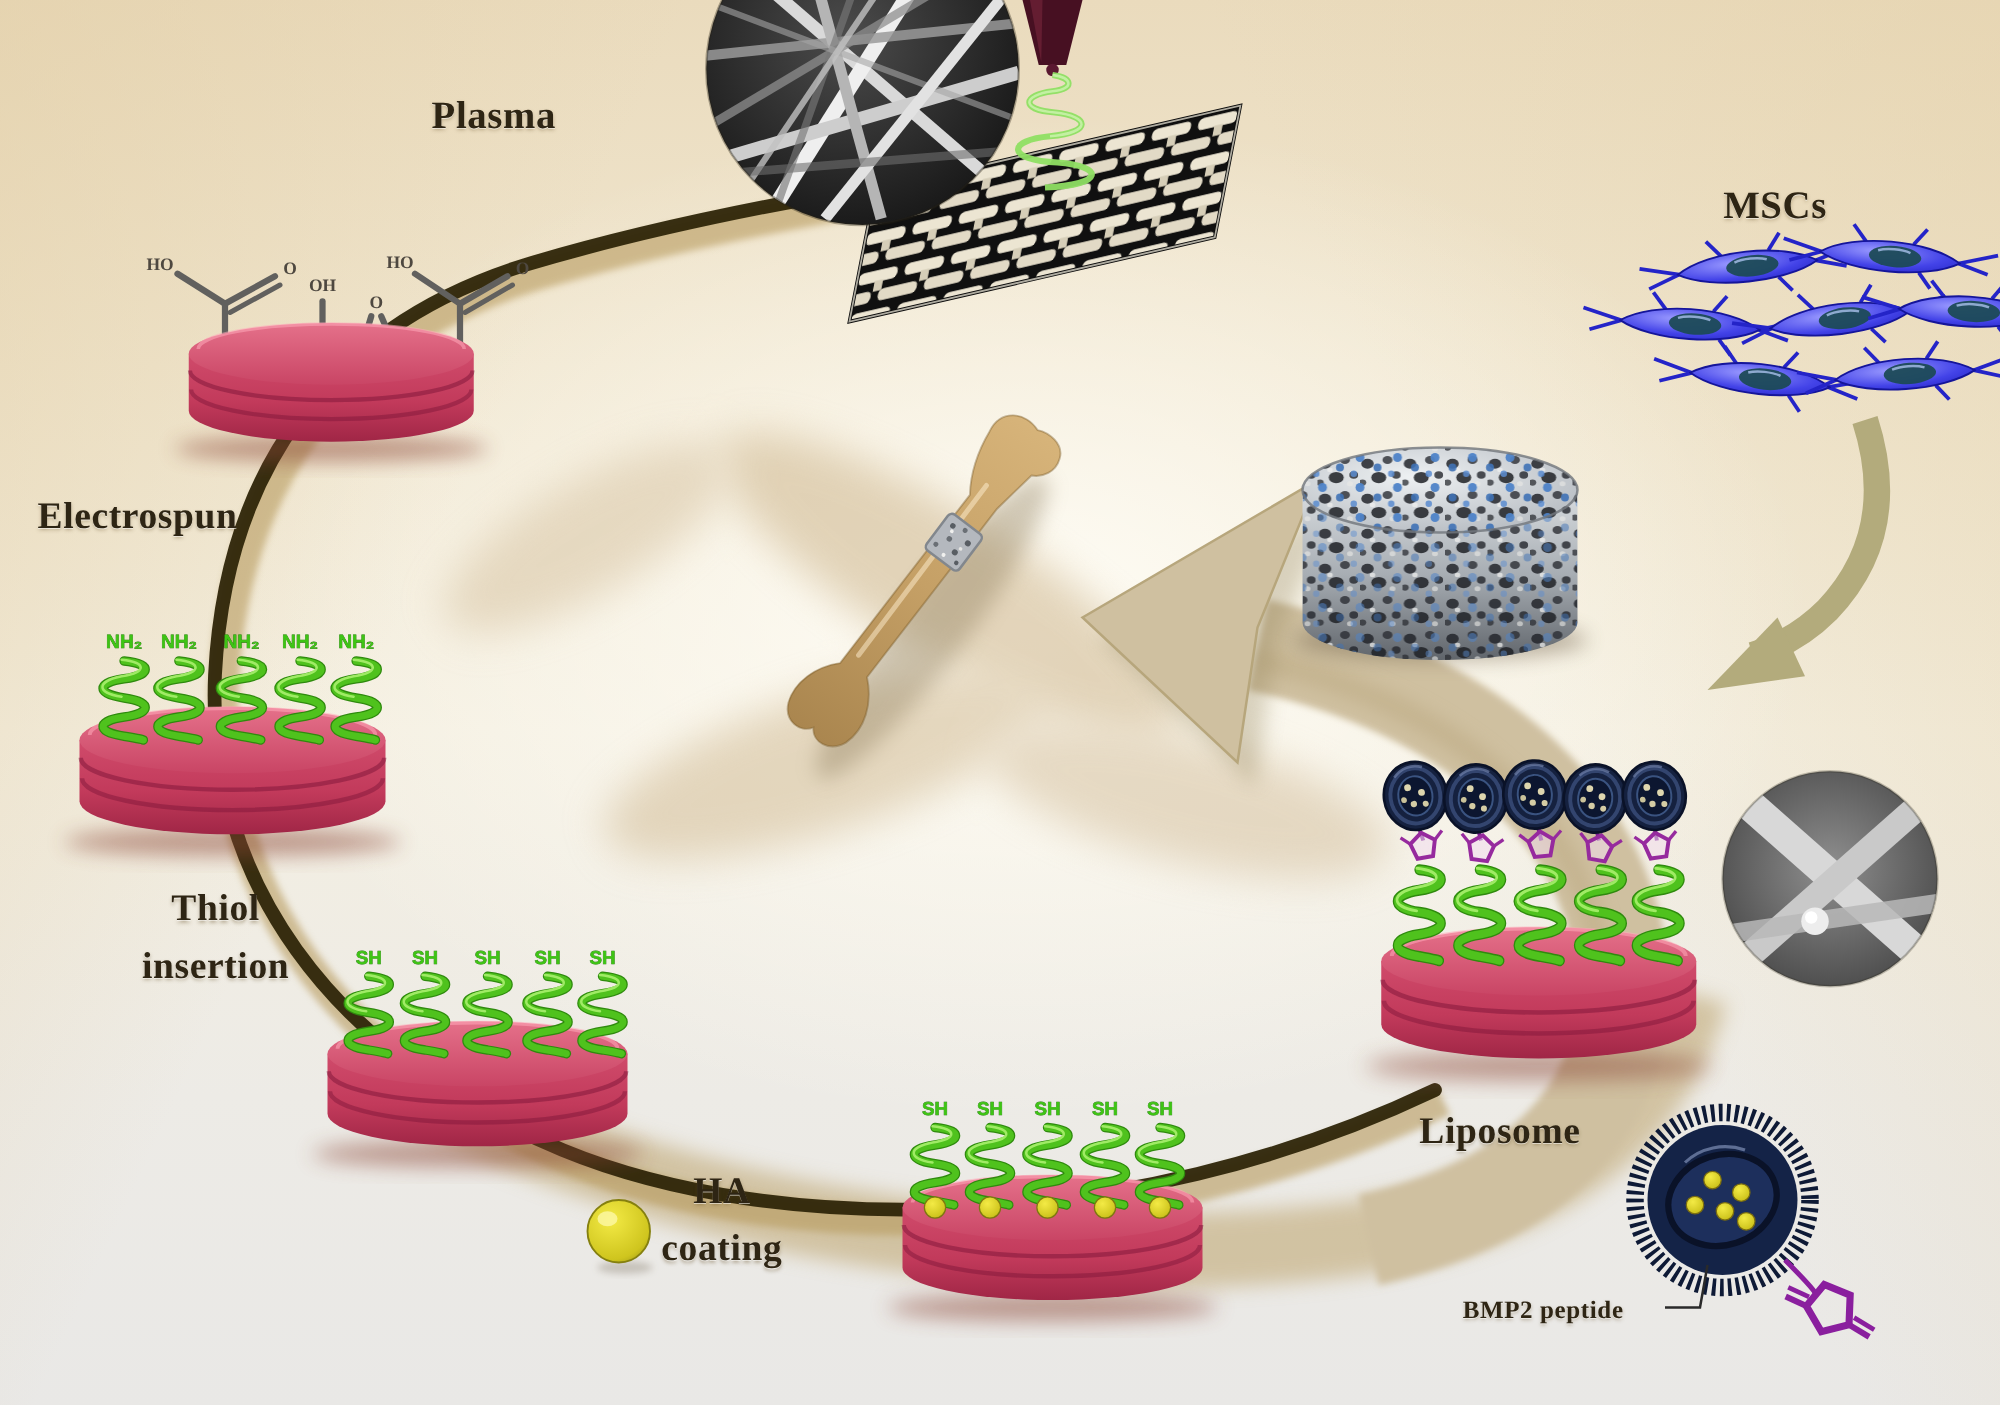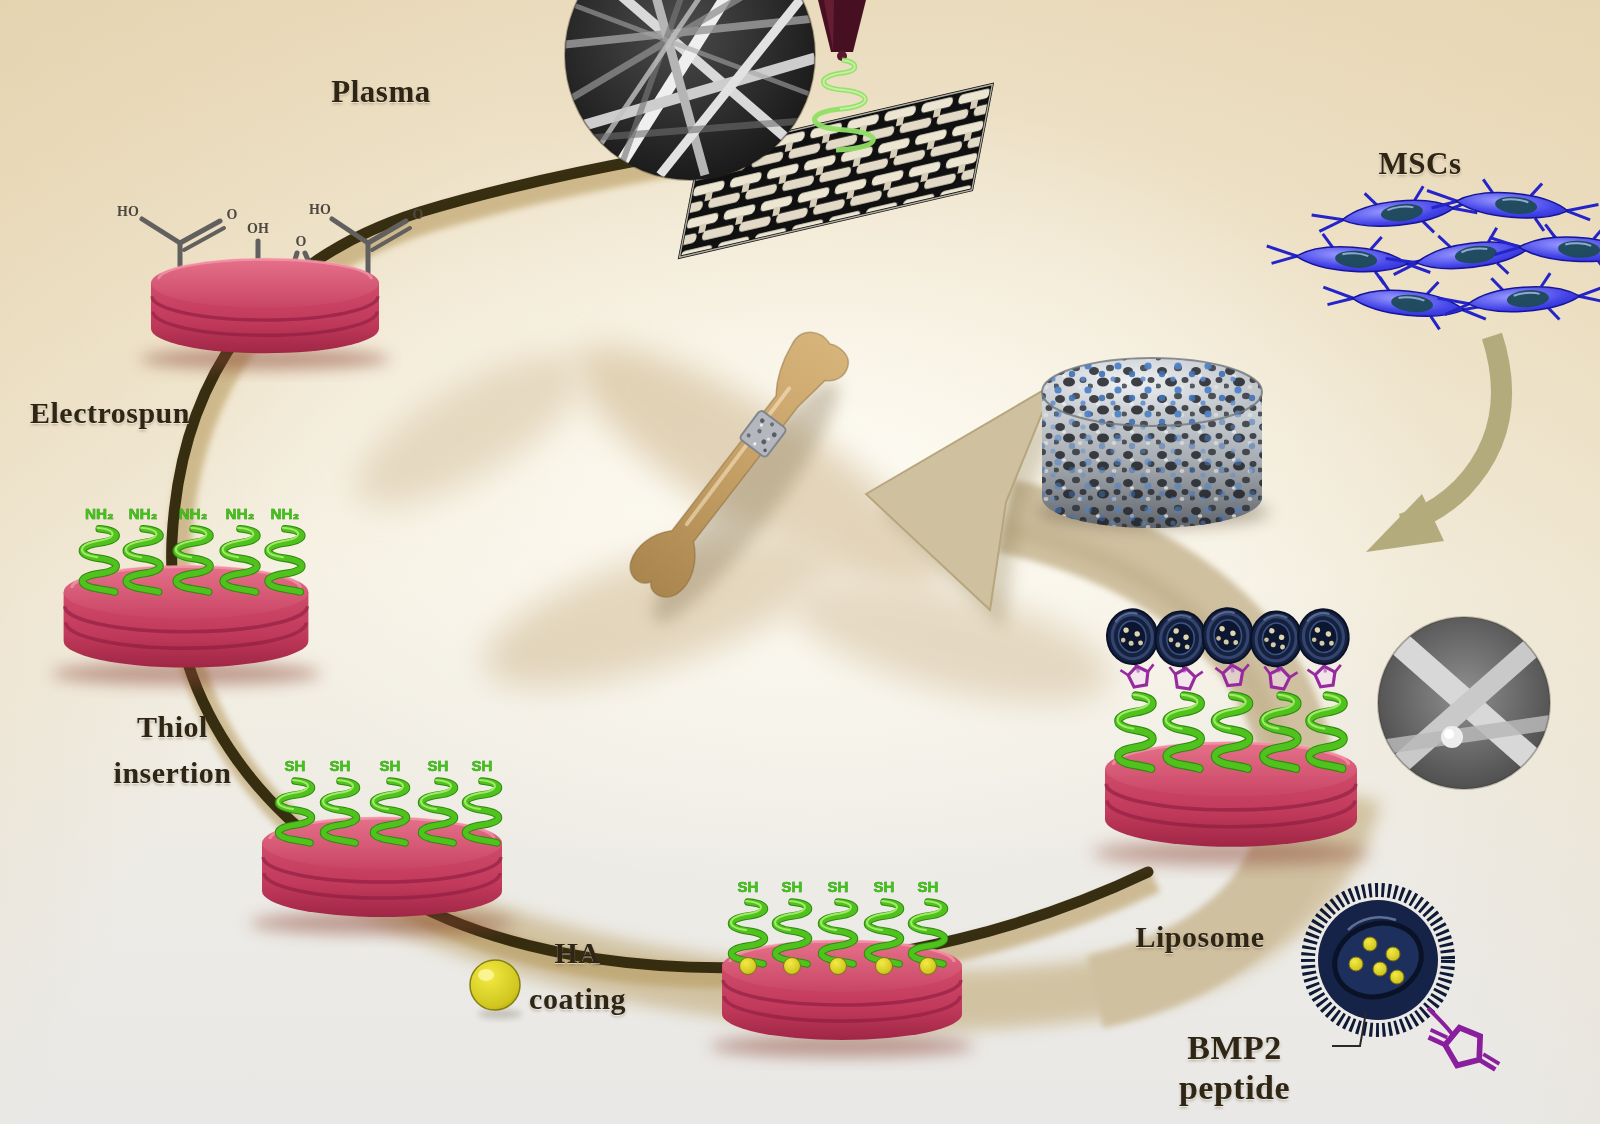--- a/index.html
+++ b/index.html
@@ -14,21 +14,21 @@
   }
   svg{position:absolute;left:0;top:0;}
   .lbl{
     position:absolute;font-weight:700;color:#2e2514;text-align:center;
     text-shadow:0 1px 0 rgba(255,255,255,.55), 0 2px 3px rgba(90,66,24,.35);
     letter-spacing:.5px;
   }
   .lbl span{display:block;}
   .fs31{font-size:31px;line-height:47px;}
   .fs30{font-size:30px;line-height:46px;}
-  .fs28{font-size:34px;line-height:40px;}
+  .fs28{font-size:20px;line-height:40px;}
   .chemtxt{font-family:"Liberation Serif",serif;font-weight:700;font-size:14px;fill:#4e4840;}
   .greentxt{font-family:"Liberation Sans",sans-serif;font-weight:700;font-size:15px;fill:#3ec414;paint-order:stroke;stroke:#1d6f07;stroke-width:.5px;}
 </style>
 </head>
 <body>
 
 <div id="stage">
 <svg width="1600" height="1124" viewBox="0 0 1600 1124">
   <defs>
     <filter id="b3" x="-40%" y="-40%" width="180%" height="180%">
@@ -403,38 +403,38 @@
   <g transform="translate(1464,1046) rotate(-14) scale(1.9)">
     <path d="M0 -10 L9.5 -3 L6 9 L-6 9 L-9.5 -3 Z" fill="none" stroke="#8a1f9e" stroke-width="3"></path>
     <line x1="-9.5" y1="-3" x2="-17" y2="-9" stroke="#8a1f9e" stroke-width="2.5"></line>
     <line x1="-7.5" y1="-6.5" x2="-15" y2="-12.5" stroke="#8a1f9e" stroke-width="2"></line>
     <line x1="6" y1="9" x2="13" y2="16" stroke="#8a1f9e" stroke-width="2.5"></line>
     <line x1="8.8" y1="6.6" x2="15.8" y2="13.6" stroke="#8a1f9e" stroke-width="2"></line>
   </g>
   <polyline points="1332,1046 1360,1046 1366,1012" fill="none" stroke="#2a2a2a" stroke-width="2"></polyline>
 </svg>
 
-<div class="lbl fs31" style="left:241px;top:68px;width:280px;">
+<div class="lbl fs31" style="left:255px;top:68px;width:280px;">
   <span>Plasma</span>
 </div>
 <div class="lbl fs31" style="left:1320px;top:140px;width:200px;">
   <span>MSCs</span>
 </div>
 <div class="lbl fs30" style="left:985px;top:258px;width:350px;">
 </div>
 <div class="lbl fs30" style="left:10px;top:390px;width:200px;">
   <span>Electrospun</span>
 </div>
 <div class="lbl fs30" style="left:75px;top:660px;width:195px;margin-top:44px;">
   <span>Thiol</span>
   <span>insertion</span>
 </div>
 <div class="lbl fs30" style="left:505px;top:930px;width:145px;">
   <span>HA</span>
   <span>coating</span>
 </div>
-<div class="lbl fs30" style="left:1040px;top:882px;width:320px;margin-top:32px;">
+<div class="lbl fs30" style="left:1040px;top:882px;width:320px;">
   <span>Liposome</span>
 </div>
 <div class="lbl fs28" style="left:1132px;top:1028px;width:205px;">
   <span>BMP2 peptide</span>
 </div>
 </div>
 
 </body></html>

